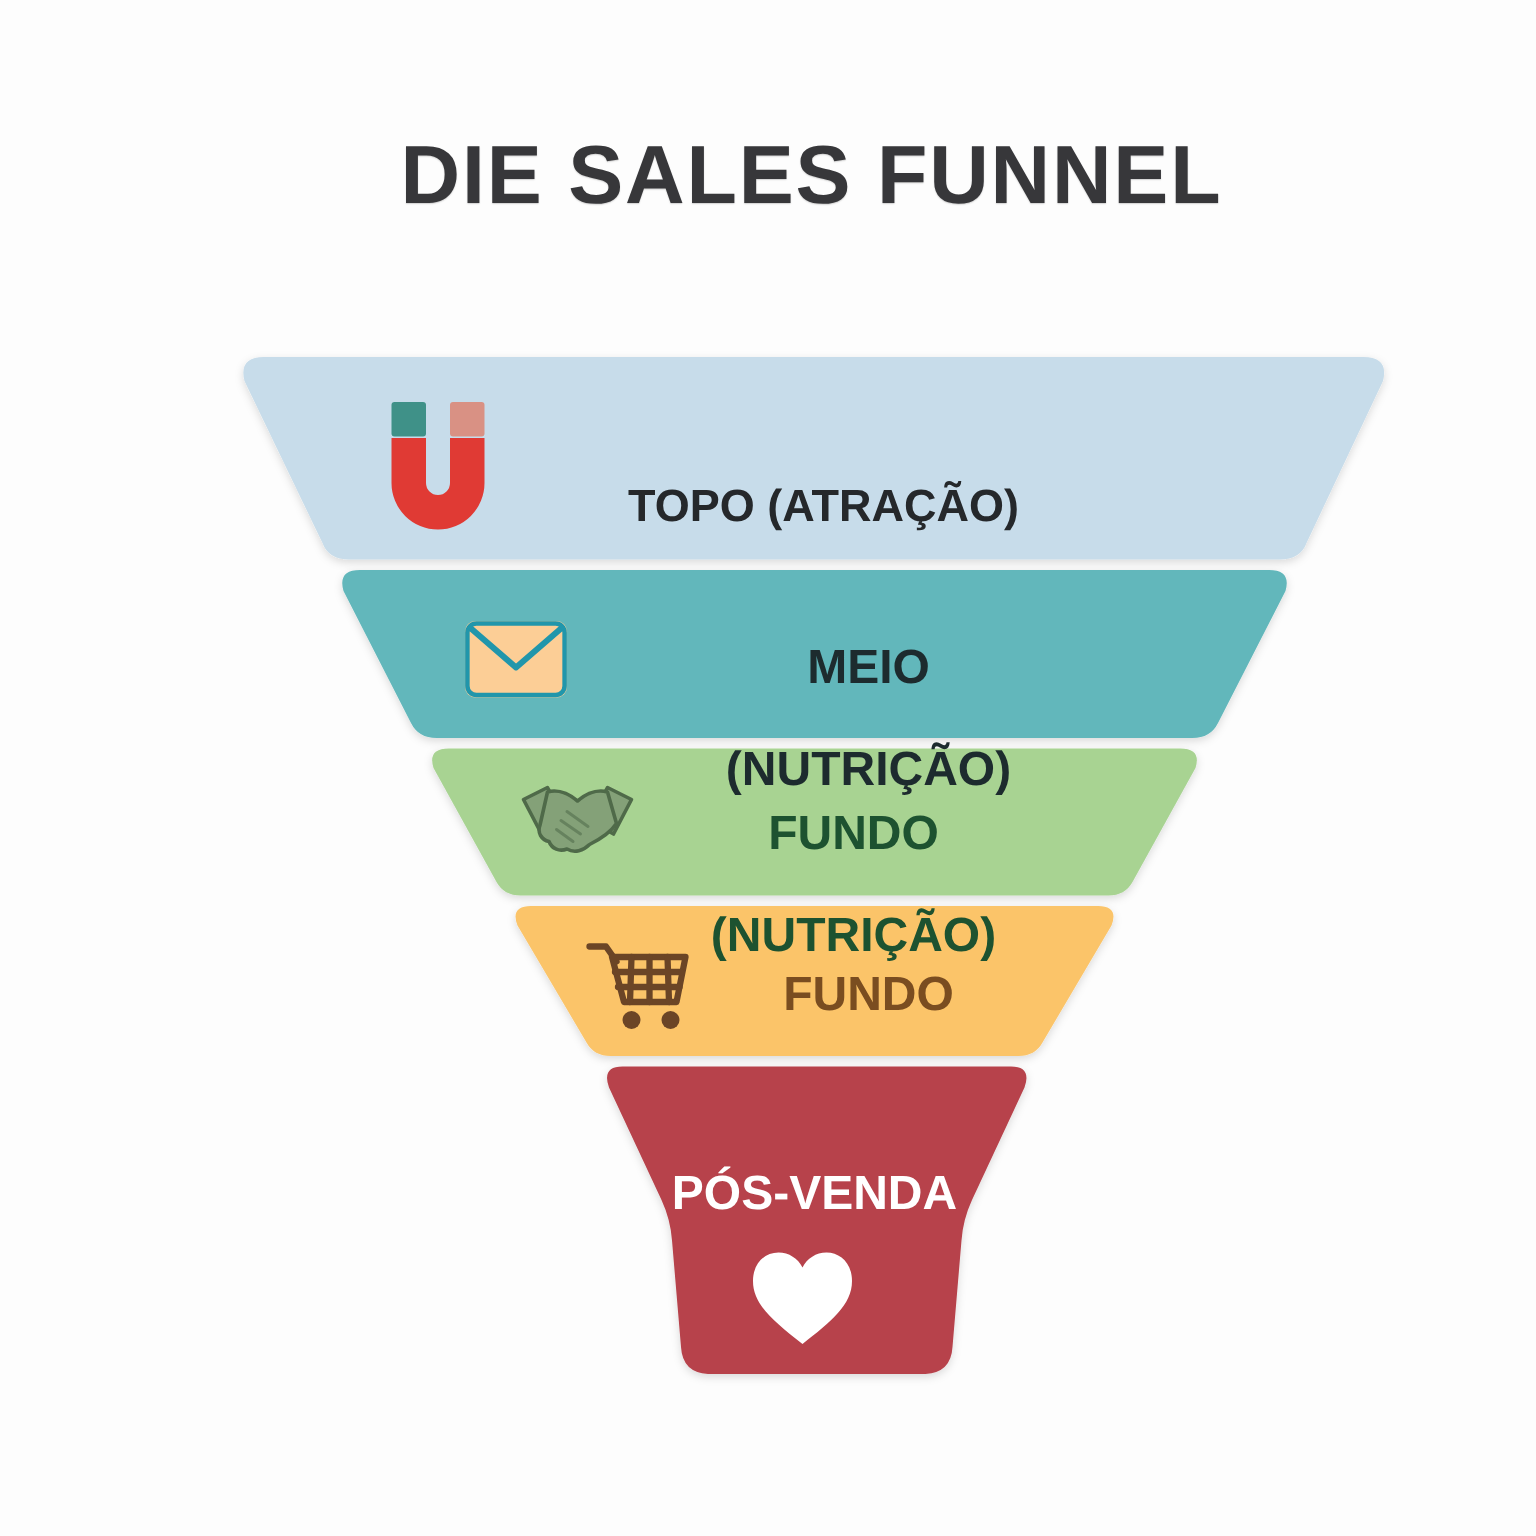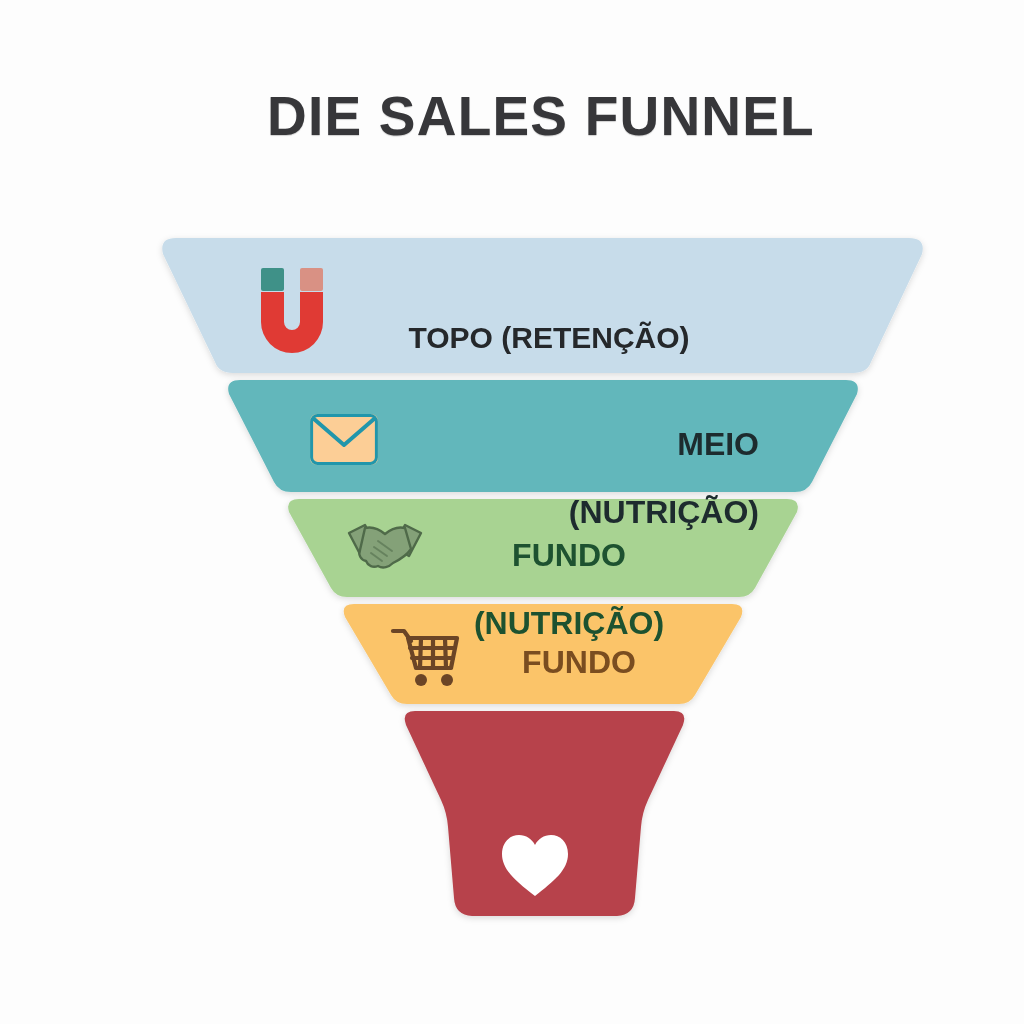--- a/index.html
+++ b/index.html
@@ -109,33 +109,34 @@
       <circle cx="30" cy="54" r="6" stroke-width="0" stroke="#6b4526" fill="#6b4526"></circle>
       <circle cx="56" cy="54" r="6" stroke-width="0" stroke="#6b4526" fill="#6b4526"></circle>
     </g>
 
     <g transform="translate(473,834)">
       <path d="M 33,62 C 14,47 0,36 0,20 C 0,8 8,1 17,1 C 24,1 30,5 33,11 C 36,5 42,1 49,1 C 58,1 66,8 66,20 C 66,36 52,47 33,62 Z" fill="#ffffff"></path>
     </g>
   </svg>
 
   <div class="band-label" style="left: 330px; top: 290px; width: 380px; font-size: 30px; color: rgb(37, 40, 43);">
-    <div>TOPO (RETENÇÃO)</div>
+    <div>TOPO (ATRAÇÃO)</div>
   </div>
 
-  <div class="band-label" style="left: 370px; top: 394px; width: 360px; font-size: 32px; color: rgb(29, 43, 46); text-align: right;">
+  <div class="band-label" style="left: 370px; top: 394px; width: 360px; font-size: 32px; color: rgb(29, 43, 46);">
     <div>MEIO</div>
     <div>(NUTRIÇÃO)</div>
   </div>
 
   <div class="band-label" style="left: 380px; top: 505px; width: 320px; font-size: 32px; color: rgb(29, 82, 48);">
     <div>FUNDO</div>
     <div>(NUTRIÇÃO)</div>
   </div>
 
   <div class="band-label" style="left: 400px; top: 612px; width: 300px; font-size: 32px; color: rgb(122, 77, 32);">
     <div>FUNDO</div>
   </div>
 
   <div class="band-label" style="left: 385px; top: 745px; width: 258px; font-size: 32px; color: rgb(255, 255, 255);">
+    <div>PÓS-VENDA</div>
   </div>
 
 </div>
 
 </body></html>

